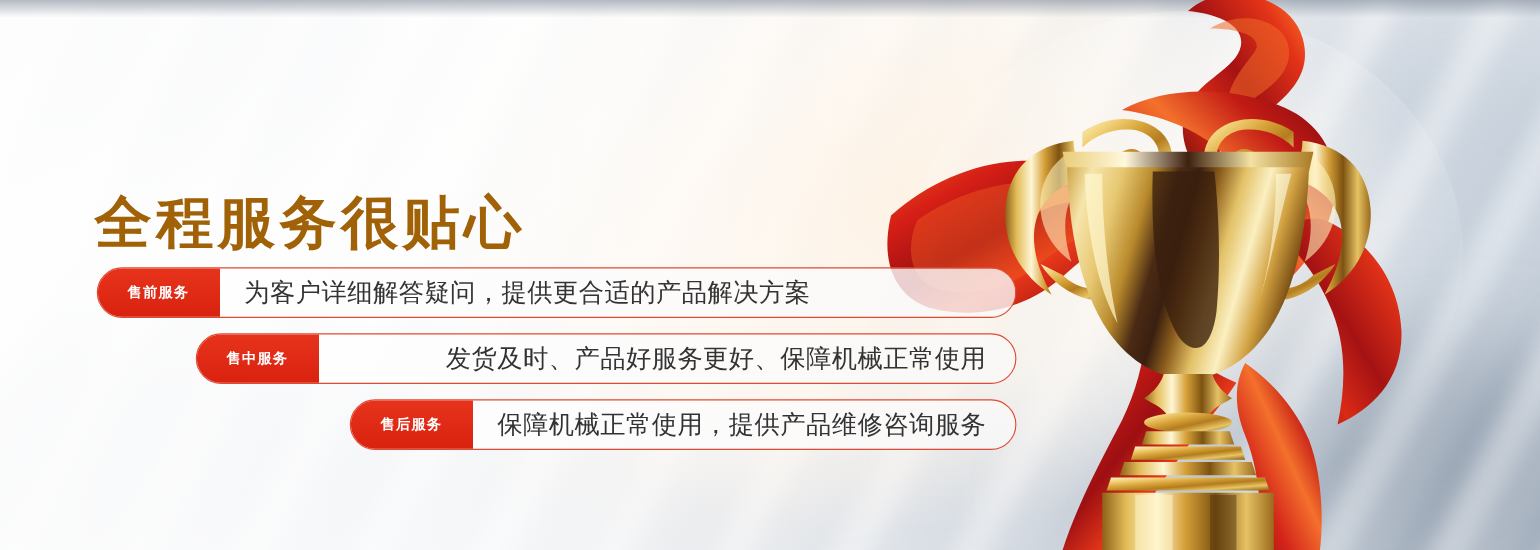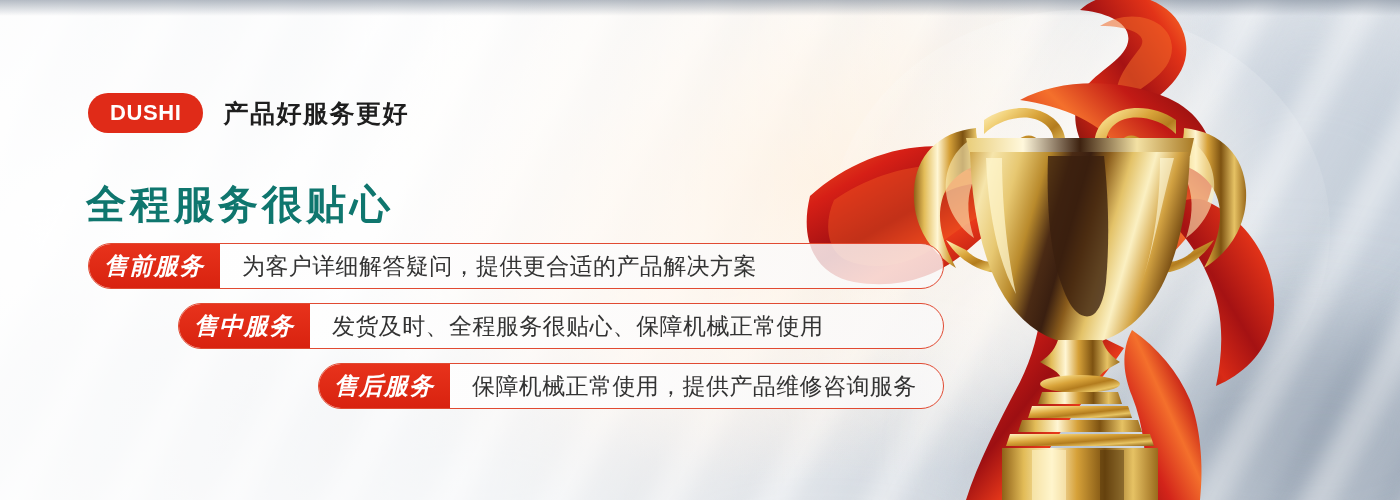--- a/index.html
+++ b/index.html
@@ -105,22 +105,22 @@
     color: #ffffff;
     font-size: 22px; font-weight: 700; letter-spacing: .6px;
     line-height: 1;
   }
   .eyebrow-text {
     font-size: 25px; font-weight: 700; color: #1e1e1e;
     letter-spacing: 1.5px; white-space: nowrap;
   }
 
   .headline {
-    position: absolute; left: 86px; top: 156px;
-    font-size: 40px; font-weight: 700; color: #0f766e;
+    position: absolute; left: 86px; top: 140px;
+    font-size: 52px; font-weight: 700; color: #a16207;
     letter-spacing: 4px; line-height: 1.08; white-space: nowrap;
   }
 
   
   .pills { position: absolute; left: 0; top: 243px; }
   .pill {
     position: relative;
     display: flex; align-items: stretch;
     height: 46px;
     border: 1px solid #e14a32;
@@ -129,33 +129,32 @@
     overflow: hidden;
     margin-bottom: 14px;
   }
   .pill-tag {
     display: flex; align-items: center; justify-content: center;
     min-width: 112px; padding: 0 16px;
     margin: -1px 0 -1px -1px;
     background: linear-gradient(180deg, #e8331c, #d8220f);
     border-radius: 23px 0 0 23px;
     color: #ffffff;
-    font-size: 24px; font-weight: 700; letter-spacing: 1px;
+    font-size: 13px; font-weight: 700; letter-spacing: 1px;
     white-space: nowrap;
-    font-style: italic;
   }
   .pill-desc {
     display: flex; align-items: center;
     padding: 0 26px 0 22px;
     color: #333333;
     font-size: 23px; letter-spacing: .4px;
     white-space: nowrap;
   }
   .pill-1 { margin-left: 88px; }
-  .pill-2 { margin-left: 178px; }
+  .pill-2 { margin-left: 178px; justify-content: space-between; }
   .pill-3 { margin-left: 318px; }
 </style>
 </head>
 <body>
 
 <div class="banner">
 
   <div class="bg-base"></div>
   <div class="bg-blob blob-f"></div>
   <div class="bg-blob blob-e"></div>
@@ -325,37 +324,33 @@
       <path d="M230 434 L 370 434 L 374 446 L 226 446 Z" fill="url(#goldA)"></path>
 
       <path d="M222 448 L 378 448 L 378 500 L 222 500 Z" fill="url(#goldB)"></path>
       <path d="M252 450 L 286 450 L 286 500 L 252 500 Z" fill="#fff4c6" opacity=".55"></path>
       <path d="M320 450 L 344 450 L 344 500 L 320 500 Z" fill="#4a2e0c" opacity=".45"></path>
     </svg>
   </div>
 
   <div class="content">
 
-    <div class="eyebrow-row">
-      <span class="badge">DUSHI</span>
-      <span class="eyebrow-text">产品好服务更好</span>
-    </div>
 
     <h1 class="headline">全程服务很贴心</h1>
 
     <div class="pills">
 
       <div class="pill pill-1">
         <span class="pill-tag">售前服务</span>
         <span class="pill-desc">为客户详细解答疑问，提供更合适的产品解决方案</span>
       </div>
 
       <div class="pill pill-2">
         <span class="pill-tag">售中服务</span>
-        <span class="pill-desc">发货及时、全程服务很贴心、保障机械正常使用</span>
+        <span class="pill-desc">发货及时、产品好服务更好、保障机械正常使用</span>
       </div>
 
       <div class="pill pill-3">
         <span class="pill-tag">售后服务</span>
         <span class="pill-desc">保障机械正常使用，提供产品维修咨询服务</span>
       </div>
 
     </div>
   </div>
 </div>

